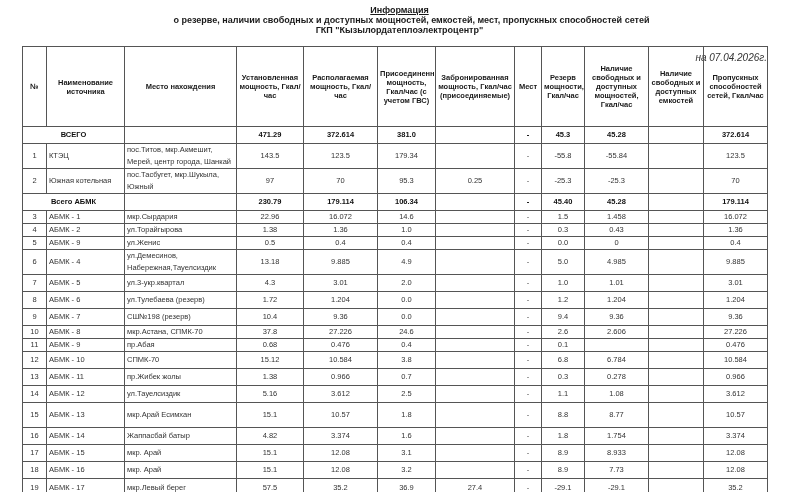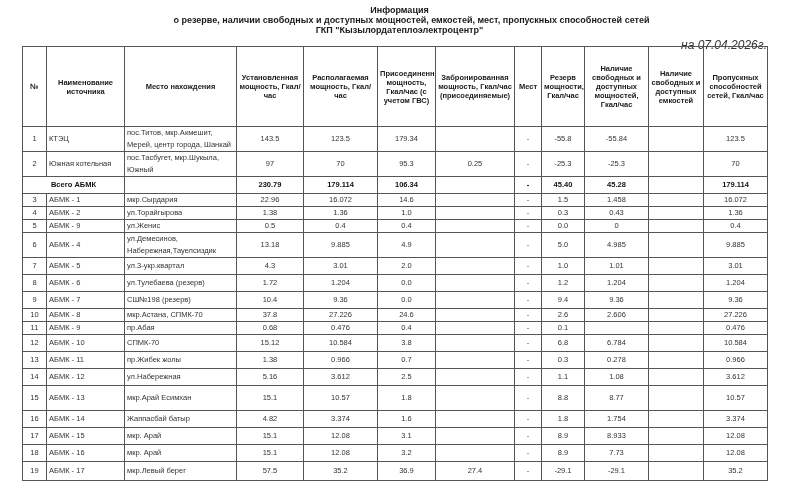--- a/index.html
+++ b/index.html
@@ -1,23 +1,23 @@
 <!DOCTYPE html>
 <html><head>
 <meta charset="utf-8">
 <style>
   html, body { margin: 0; padding: 0; background: #ffffff; }
   body { width: 799px; height: 492px; overflow: hidden; position: relative;
          font-family: "Liberation Sans", sans-serif; color: #1a1a1a; }
   .title { position: absolute; left: 0; width: 799px; text-align: center;
            font-weight: bold; font-size: 9px; line-height: 10px; }
-  .t1 { top: 5px; }
+  .t1 { top: 5px; text-decoration: underline; }
   .t2 { top: 15px; padding-left: 12px; }
   .t3 { top: 25px; }
-  .date { position: absolute; top: 38px; right: 32px; font-style: italic; font-size: 12px; color: #333; text-align: center; }
+  .date { position: absolute; top: 52px; right: 32px; font-style: italic; font-size: 10px; color: #333; text-align: center; }
   table { position: absolute; left: 22px; top: 46px; border-collapse: collapse;
           table-layout: fixed; width: 745px; font-size: 7.5px; }
   td, th { border: 1px solid #555; padding: 0 2px; overflow: hidden; white-space: nowrap; }
   th { font-weight: bold; text-align: center; white-space: normal; line-height: 9px; height: 79px; font-size: 7.5px; }
   td { text-align: center; height: 11px; line-height: 10px; color: #333; }
   td.left { text-align: left; }
   td.wrap { white-space: normal; line-height: 12px; }
   tr.bold td { font-weight: bold; color: #111; height: 16px; }
   tr.tall td { height: 24px; }
   tr.mid td { height: 16px; }
@@ -56,20 +56,33 @@
       <th>Присоединенная мощность, Гкал/час (с учетом ГВС)</th>
       <th>Забронированная мощность, Гкал/час (присоединяемые)</th>
       <th>Мест</th>
       <th>Резерв мощности, Гкал/час</th>
       <th>Наличие свободных и доступных мощностей, Гкал/час</th>
       <th>Наличие свободных и доступных емкостей</th>
       <th>Пропускных способностей сетей, Гкал/час</th>
     </tr>
   </thead>
   <tbody id="tbody">
+      <tr class="bold">
+        <td colspan="2">ВСЕГО</td>
+        <td class="left wrap"></td>
+        <td>471.29</td>
+        <td>372.614</td>
+        <td>381.0</td>
+        <td></td>
+        <td>-</td>
+        <td>45.3</td>
+        <td>45.28</td>
+        <td></td>
+        <td>372.614</td>
+      </tr>
       <tr class="tall">
         <td>1</td>
         <td class="left">КТЭЦ</td>
         <td class="left wrap">пос.Титов, мкр.Акмешит, Мерей, центр города, Шанкай</td>
         <td>143.5</td>
         <td>123.5</td>
         <td>179.34</td>
         <td></td>
         <td>-</td>
         <td>-55.8</td>
@@ -254,21 +267,21 @@
         <td></td>
         <td>-</td>
         <td>0.3</td>
         <td>0.278</td>
         <td></td>
         <td>0.966</td>
       </tr>
       <tr class="mid">
         <td>14</td>
         <td class="left">АБМК - 12</td>
-        <td class="left wrap">ул.Набережная</td>
+        <td class="left wrap">ул.Тауелсиздик</td>
         <td>5.16</td>
         <td>3.612</td>
         <td>2.5</td>
         <td></td>
         <td>-</td>
         <td>1.1</td>
         <td>1.08</td>
         <td></td>
         <td>3.612</td>
       </tr>

